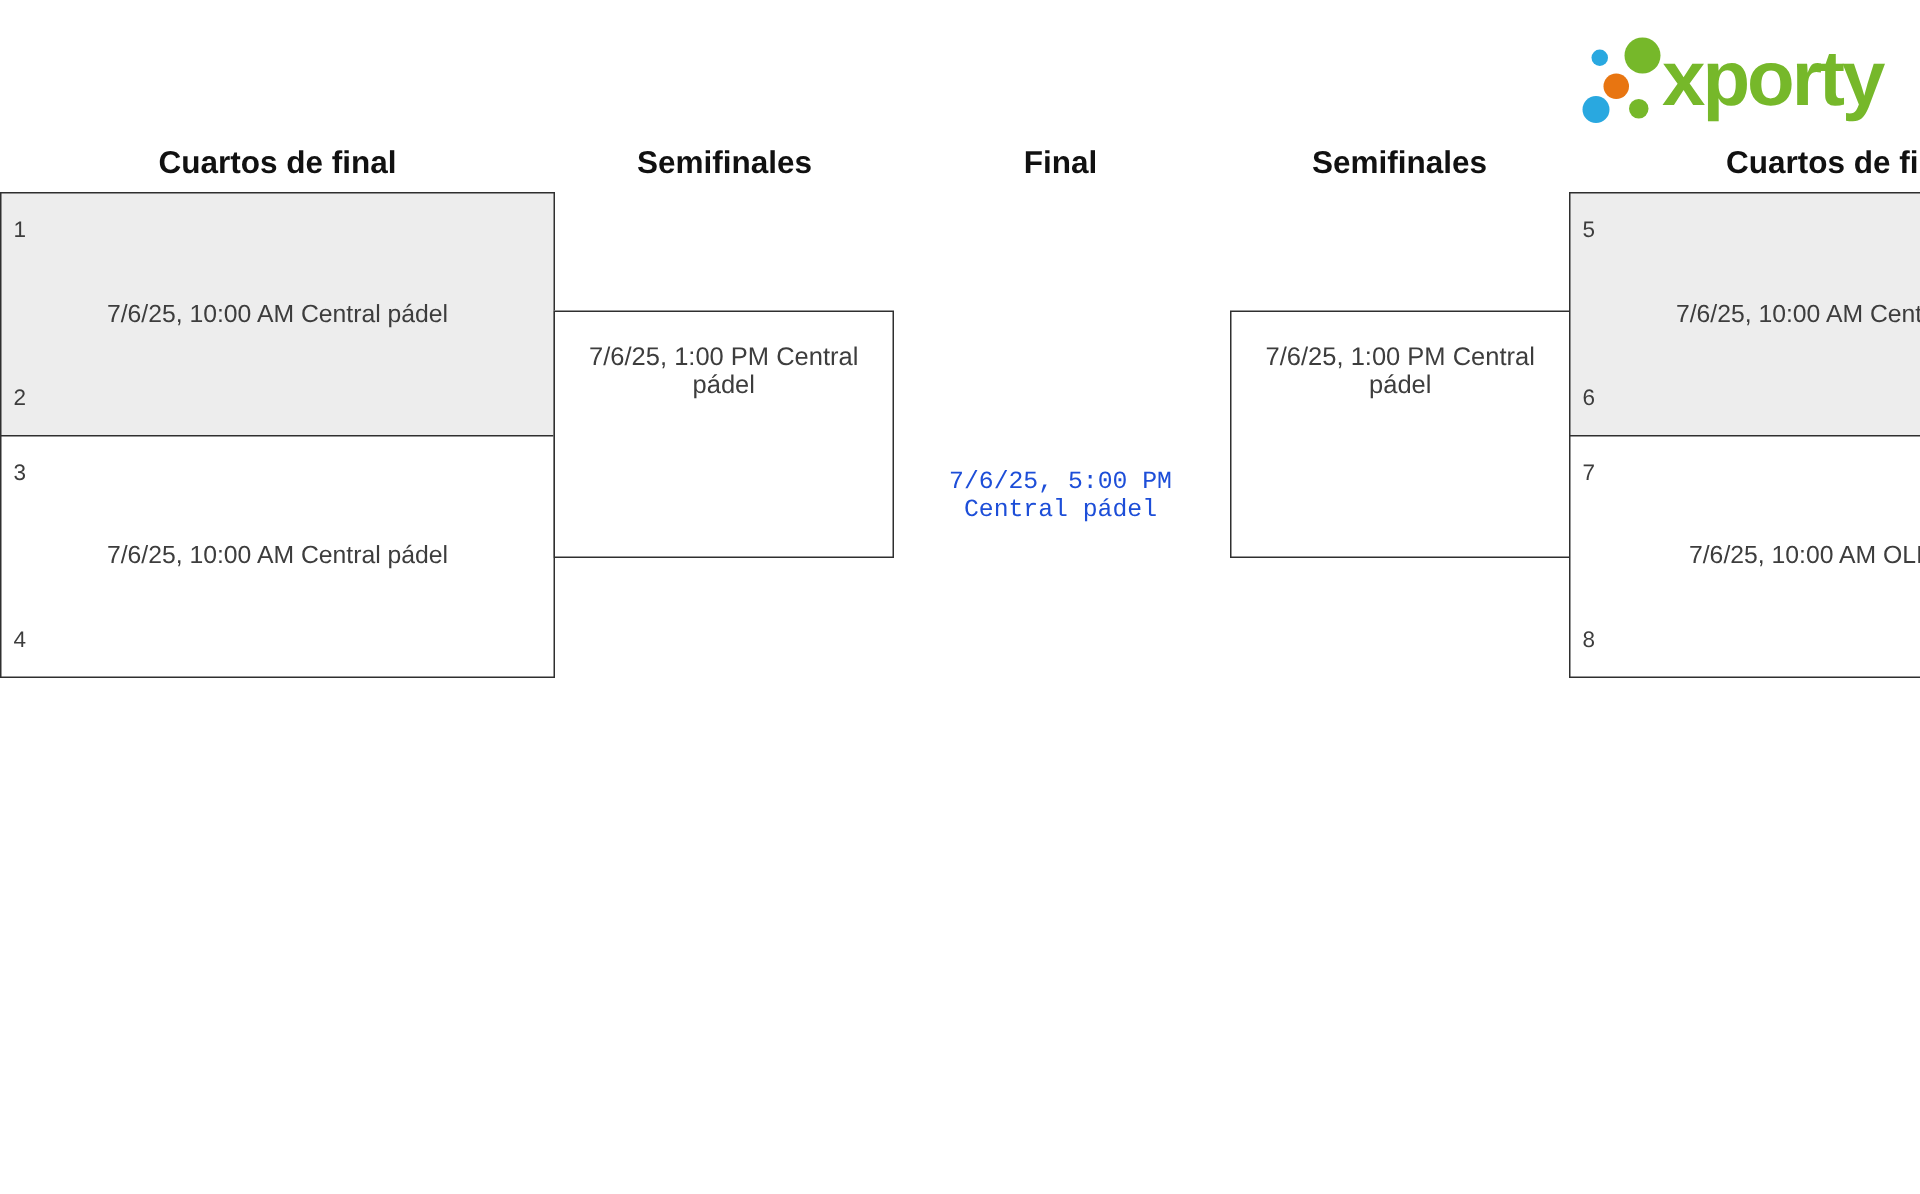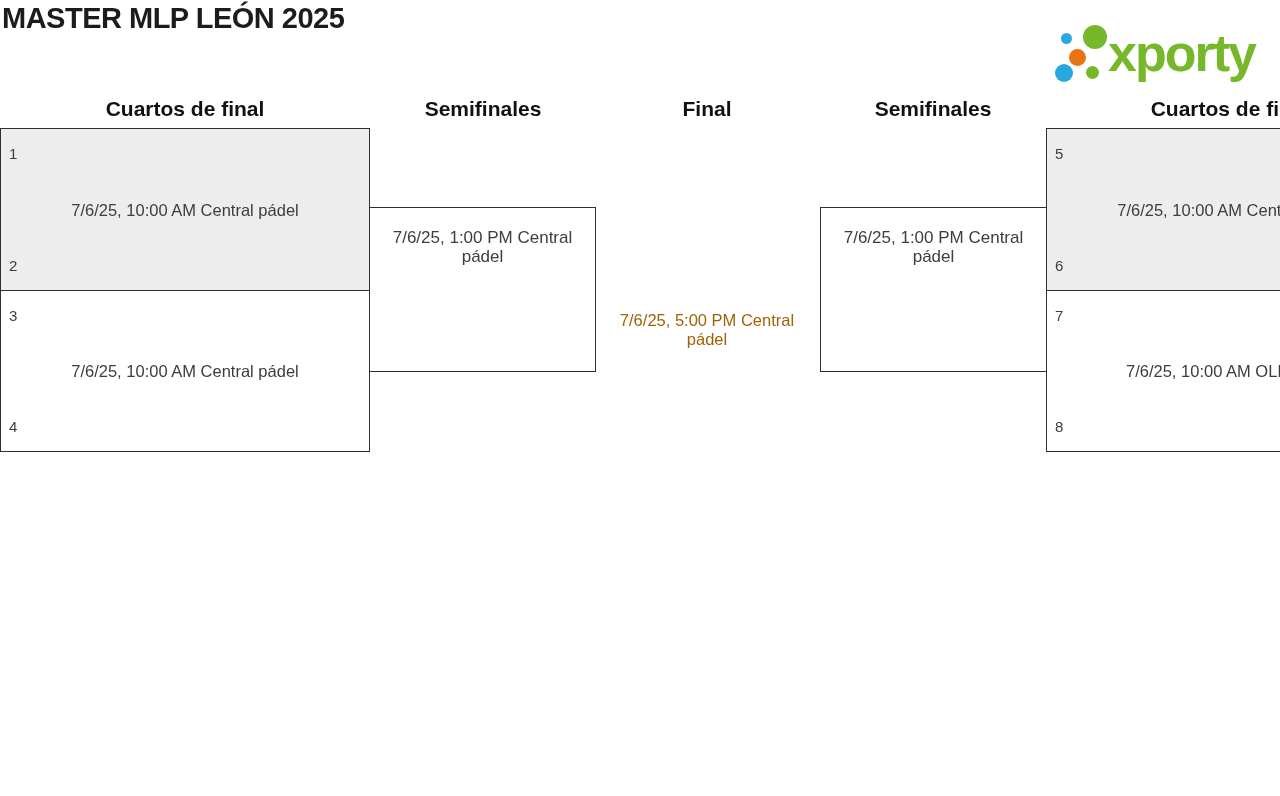--- a/index.html
+++ b/index.html
@@ -57,28 +57,27 @@
     font-size: 16.5px; line-height: 19px; color: #3d3d3d;
   }
   .match-info-top {
     margin: 20px auto 0; width: 185px;
     text-align: center;
     font-size: 17px; line-height: 19px; color: #3d3d3d;
   }
   .final-slot {
     position: absolute; left: 612px; top: 311px; width: 190px;
     text-align: center;
-    font-size: 16.5px; line-height: 19px; color: #a16207;
+    font-size: 16.5px; line-height: 19px; color: #1d4ed8; font-family: Liberation Mono, monospace;
   }
 </style>
 </head>
 <body>
 
 <div class="page-title">
-  <div>MASTER MLP LEÓN 2025</div>
 </div>
 
 <div class="logo">
   <span class="dot dot-blue-sm"></span>
   <span class="dot dot-green-lg"></span>
   <span class="dot dot-orange"></span>
   <span class="dot dot-blue-lg"></span>
   <span class="dot dot-green-sm"></span>
   <span class="logo-word">xporty</span>
 </div>

